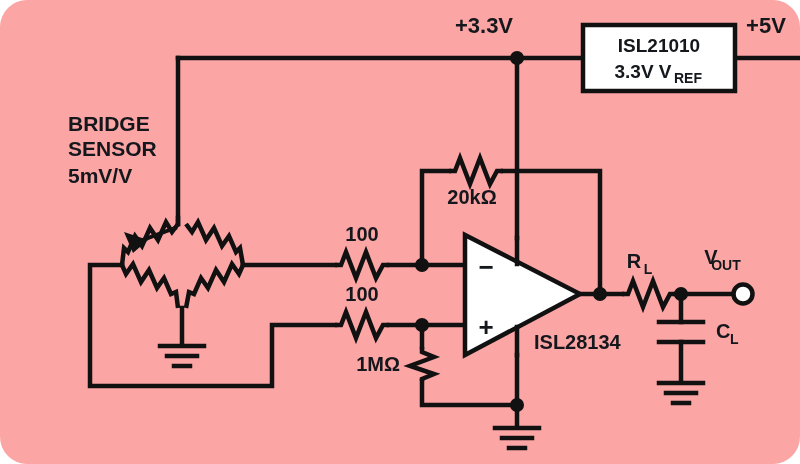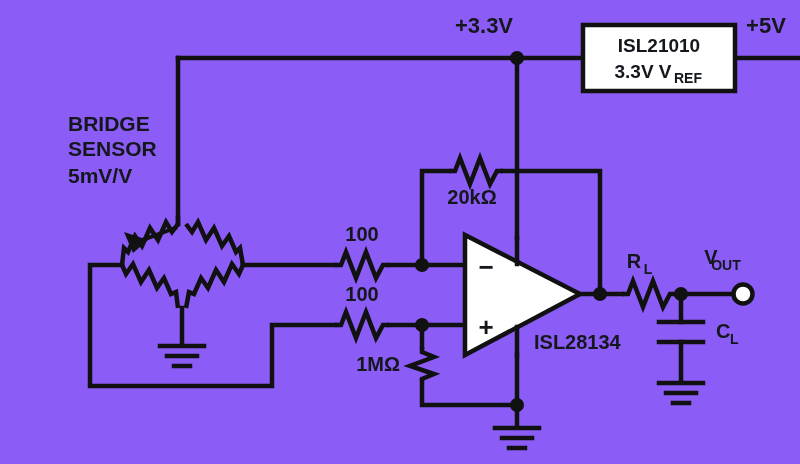--- a/index.html
+++ b/index.html
@@ -10,21 +10,22 @@
   body {
     width: 800px;
     height: 464px;
     font-family: "Liberation Sans", sans-serif;
     overflow: hidden;
   }
   #schematic-root {
     position: relative;
     width: 800px;
     height: 464px;
-    background: #8b5cf6;
+    background: #fca5a5;
+    border-radius: 27px;
   }
   svg.schematic {
     display: block;
     width: 800px;
     height: 464px;
   }
   .wire {
     stroke: #111111;
     stroke-width: 4.5;
     fill: none;

